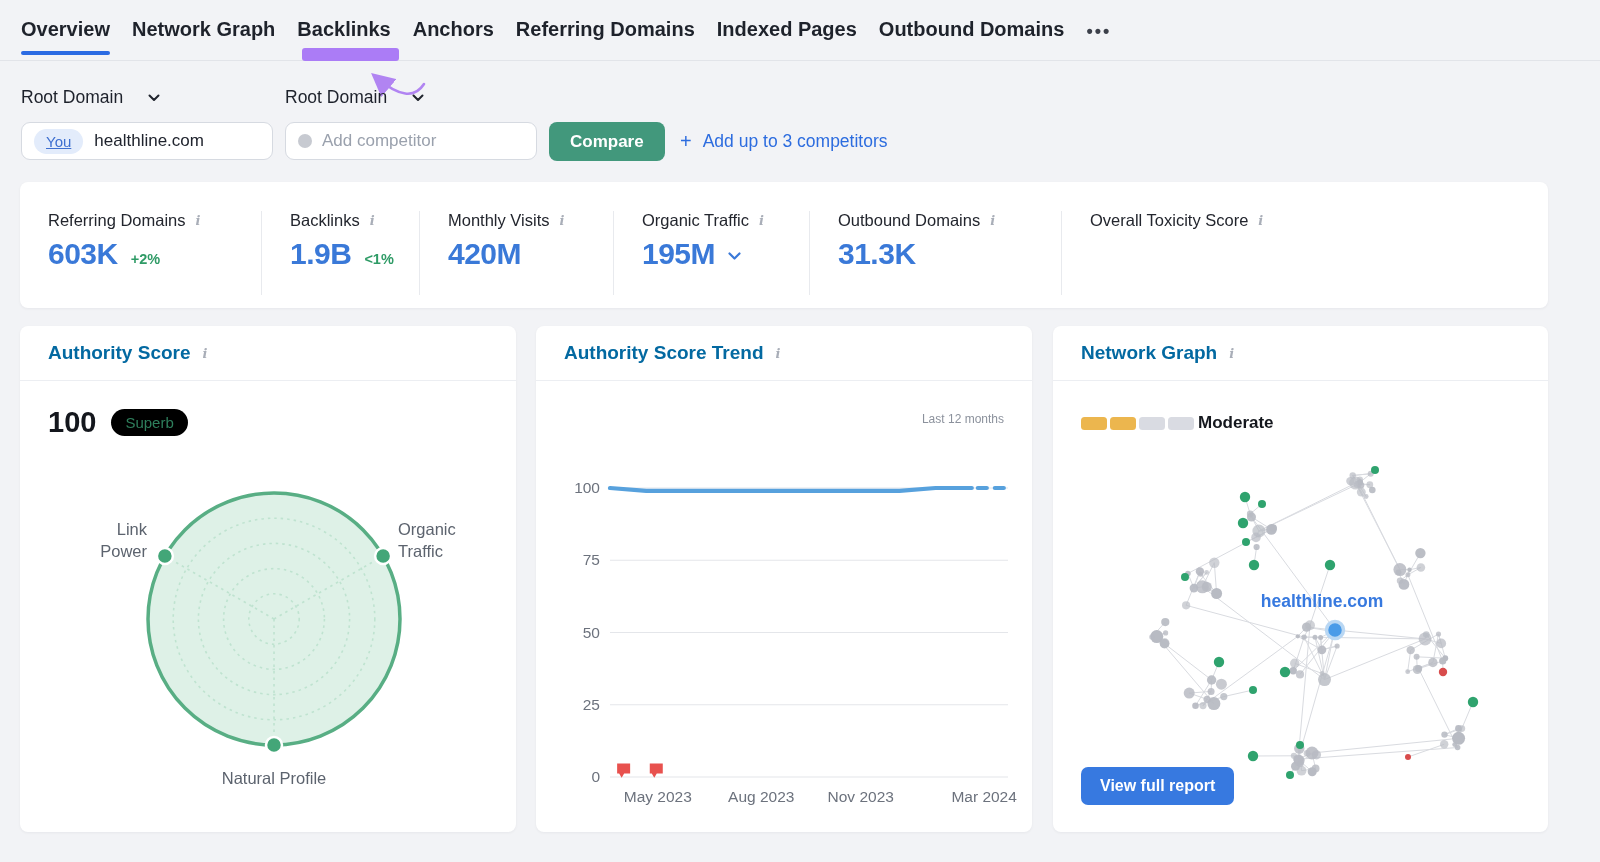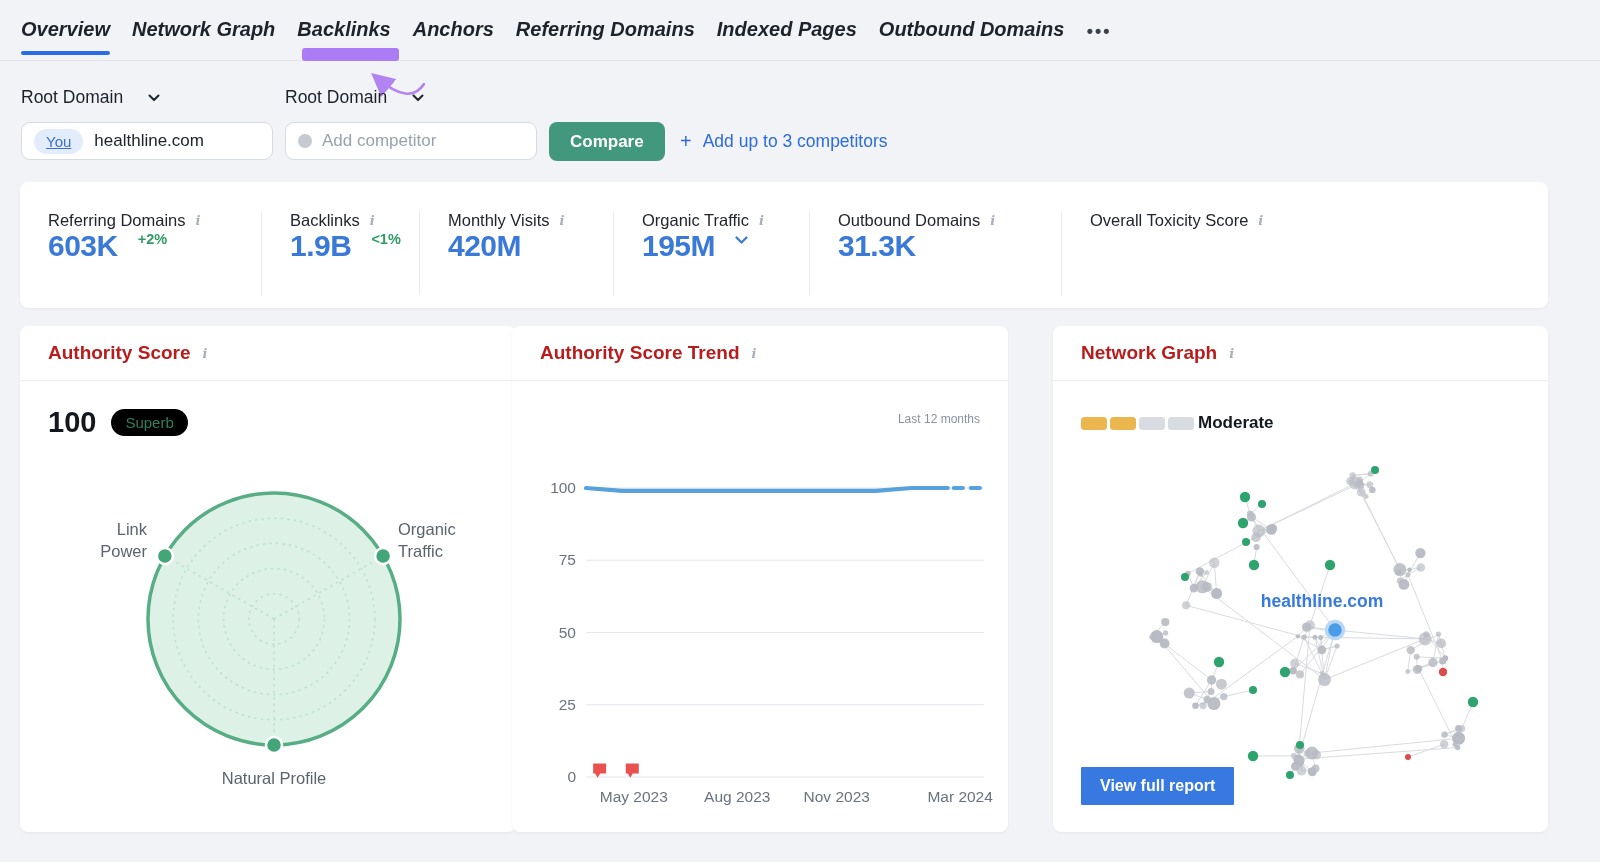--- a/index.html
+++ b/index.html
@@ -4,21 +4,21 @@
 <style>
   * { margin:0; padding:0; box-sizing:border-box; }
   html,body { width:1600px; height:862px; }
   body {
     position:relative; overflow:hidden;
     background:#f2f3f6;
     font-family:"Liberation Sans", sans-serif;
     color:#20242e;
   }
   
-  .nav-wrap { position:absolute; left:0; top:0; width:1276px; height:61px;font-style:italic; }
+  .nav-wrap { position:absolute; left:0; top:0; width:1276px; height:61px; }
   .nav-divider { position:absolute; left:0; top:60px; width:1600px; height:1px; background:#e2e4e9; }
   .tabs { position:absolute; left:21px; top:18px; display:flex; align-items:flex-start; }
   .tab { position:relative; font-size:20px; font-weight:600; color:#1e222b; margin-right:22px; padding-bottom:14px; cursor:pointer; white-space:nowrap; }
   .tab.active::after { content:""; position:absolute; left:0; right:0; bottom:0; height:4px; border-radius:2px; background:#2b6be3; }
   .tab.callout::after { content:""; position:absolute; left:5px; right:-8px; bottom:-6px; height:13px; border-radius:3px; background:#ab7cf6; }
   .more-dots { font-size:18px; font-weight:700; color:#3c404a; letter-spacing:2px; padding-top:3px; cursor:pointer; }
   .callout-arrow { position:absolute; left:360px; top:64px; }
   
   .rd-label { position:absolute; top:87px; display:flex; align-items:center; gap:25px; font-size:17.5px; font-weight:500; color:#1d212b; cursor:pointer; }
   .field { position:absolute; top:122px; width:252px; height:38px; background:#fff; border:1px solid #d6dae1; border-radius:9px; display:flex; align-items:center; padding:0 12px; }
@@ -29,37 +29,37 @@
   .competitor-input::placeholder { color:#9aa1ad; }
   .compare-btn { position:absolute; left:549px; top:122px; height:39px; padding:0 21px; background:#42987c; border:none; border-radius:8px; color:#fff; font-size:17px; font-weight:600; font-family:"Liberation Sans",sans-serif; cursor:pointer; }
   .add-link { position:absolute; left:680px; top:130px; font-size:17.5px; font-weight:500; color:#2c6cdf; cursor:pointer; display:flex; align-items:center; }
   .add-link .plus { font-size:20px; margin-right:11px; font-weight:400; }
   
   .metrics-card { position:absolute; left:20px; top:182px; width:1528px; height:126px; background:#fff; border-radius:8px; box-shadow:0 1px 3px rgba(23,28,38,.05); display:flex; padding-top:29px; }
   .mcol { padding-left:28px; height:84px; border-right:1px solid #e8eaee; }
   .mcol:last-child { border-right:none; flex:1; }
   .mlabel { display:flex; align-items:center; gap:8px; font-size:16.5px; color:#23262e; }
   .info-i { font-family:"DejaVu Serif",serif; font-style:italic; font-weight:700; font-size:13px; color:#a9aeb8; cursor:pointer; line-height:1; padding:2px; }
-  .mvalue-row { margin-top:1px; display:flex; align-items:flex-start; gap:20px; }
+  .mvalue-row { margin-top:9px; display:flex; align-items:flex-end; gap:13px; }
   .mvalue { font-size:30px; font-weight:700; color:#3a79d8; letter-spacing:-.5px; line-height:1; }
   .mvalue.muted { color:#99a1ad; }
   .mdelta { font-size:14.5px; font-weight:600; color:#2f9b66; padding-bottom:2px; }
   .mchev { padding-bottom:4px; cursor:pointer; }
   
   .card { position:absolute; top:326px; width:496px; height:506px; background:#fff; border-radius:8px; box-shadow:0 1px 3px rgba(23,28,38,.05); }
   .card-header { height:55px; padding:0 28px; display:flex; align-items:center; gap:10px; border-bottom:1px solid #eceef2; }
-  .card-title { font-size:19px; font-weight:700; color:#b91c1c; }
+  .card-title { font-size:19px; font-weight:700; color:#0369a1; }
   .score-row { position:absolute; left:28px; top:80px; display:flex; align-items:center; gap:15px; }
   .score-num { font-size:29px; font-weight:700; color:#14171d; }
   .score-badge { background:#000000; color:#2e7f5c; font-size:15px; border-radius:999px; padding:5px 14px; }
   .period-label { position:absolute; right:28px; top:86px; font-size:12px; color:#8b919c; }
   .gauge { position:absolute; left:28px; top:91px; display:flex; gap:3px; }
   .gauge-seg { width:26px; height:13px; border-radius:3.5px; }
   .gauge-label { position:absolute; left:145px; top:87px; font-size:17px; font-weight:700; color:#14171d; }
-  .vfr-btn { position:absolute; left:28px; top:441px; background:#3779e0; color:#fff; border:none; border-radius:1px; font-size:16px; font-weight:600; font-family:"Liberation Sans",sans-serif; padding:10px 19px; cursor:pointer; }
+  .vfr-btn { position:absolute; left:28px; top:441px; background:#3779e0; color:#fff; border:none; border-radius:7px; font-size:16px; font-weight:600; font-family:"Liberation Sans",sans-serif; padding:10px 19px; cursor:pointer; }
   svg text { font-family:"Liberation Sans",sans-serif; }
 </style>
 </head>
 <body>
 
 <div class="nav-wrap">
   <div class="nav-divider"></div>
   <div class="tabs" id="nav-tabs">
       <div class="tab active">Overview</div>
       <div class="tab">Network Graph</div>
@@ -191,21 +191,21 @@
       <circle cx="363.1192008768393" cy="102" r="8" fill="#43a678" stroke="#fff" stroke-width="2.5"></circle>
       <circle cx="253.99999999999997" cy="291" r="8" fill="#43a678" stroke="#fff" stroke-width="2.5"></circle>
       <text x="127" y="81" text-anchor="end" fill="#5c636e" font-size="16.5">Link</text>
       <text x="127" y="103" text-anchor="end" fill="#5c636e" font-size="16.5">Power</text>
       <text x="378" y="81" fill="#5c636e" font-size="16.5">Organic</text>
       <text x="378" y="103" fill="#5c636e" font-size="16.5">Traffic</text>
       <text x="254" y="330" text-anchor="middle" fill="#5c636e" font-size="16.5">Natural Profile</text>
     </svg>
 </div>
 
-<div class="card" style="left:512px">
+<div class="card" style="left:536px">
   <div class="card-header">
     <span class="card-title">Authority Score Trend</span>
     <span class="info-i">i</span>
   </div>
   <span class="period-label">Last 12 months</span>
   <svg id="trend-svg" width="496" height="380" viewBox="0 0 496 380" style="position:absolute;left:0;top:120px">
       <line x1="74" y1="331" x2="472" y2="331" stroke="#e4e6ea" stroke-width="1.2"></line>
       <text x="64" y="336" text-anchor="end" fill="#6c727d" font-size="15.5">0</text>
       <line x1="74" y1="258.75" x2="472" y2="258.75" stroke="#e4e6ea" stroke-width="1.2"></line>
       <text x="64" y="263.75" text-anchor="end" fill="#6c727d" font-size="15.5">25</text>

